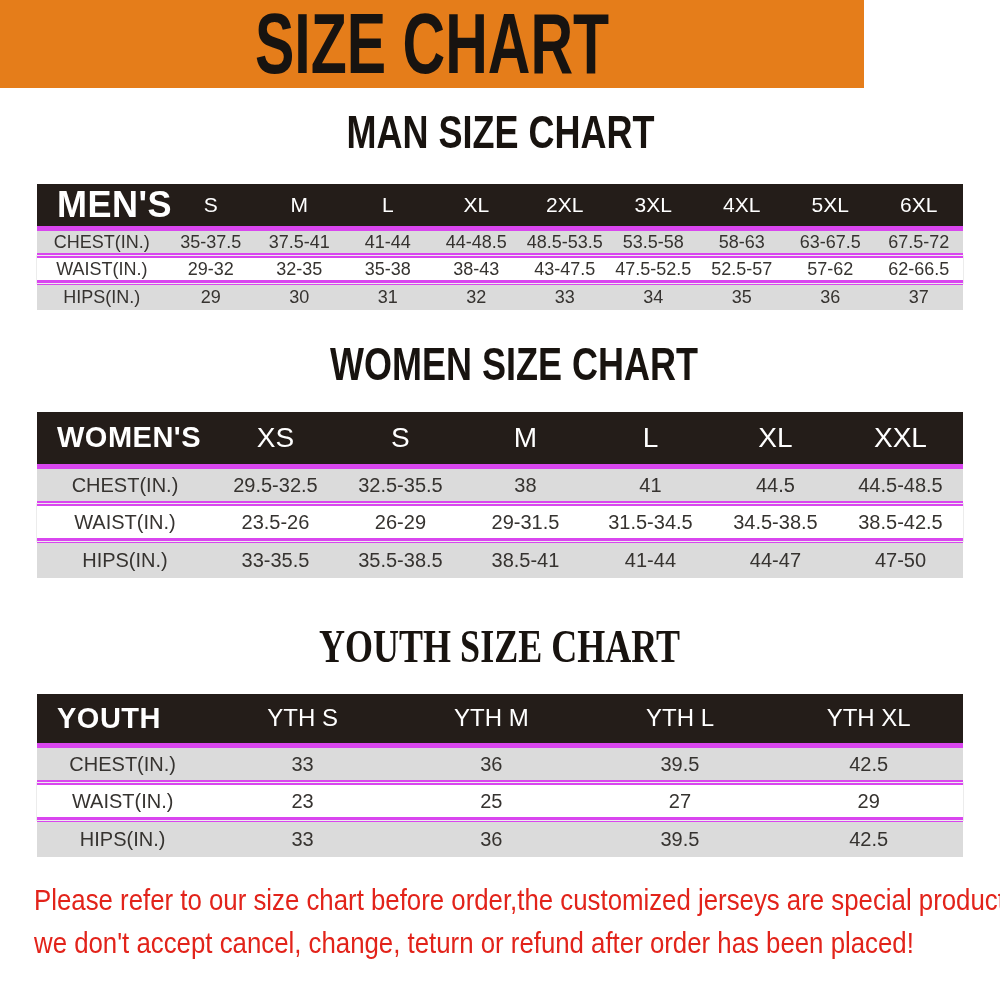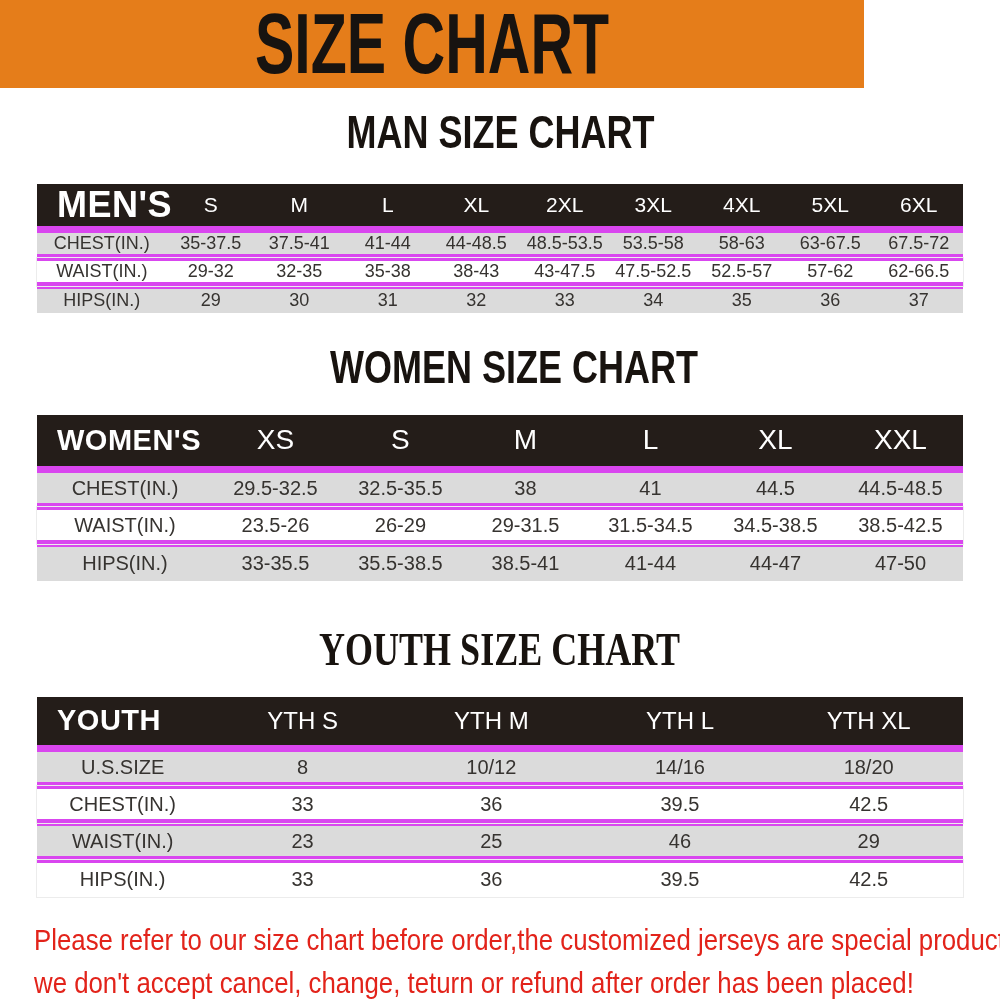--- a/index.html
+++ b/index.html
@@ -58,21 +58,21 @@
     font-weight: normal;
     text-align: center;
     padding: 0;
   }
   .tbl thead th:first-child {
     font-weight: bold;
     text-align: left;
     padding-left: 20px;
     letter-spacing: 0.5px;
   }
-  .tbl tbody tr { border-top: 7px solid #d946ef; }
+  .tbl tbody tr { border-top: 5px solid #d946ef; }
   .tbl tbody tr:nth-child(odd) { background: #DBDBDB; }
   .tbl tbody tr:nth-child(even) { background: #ffffff; outline: 1px solid #ececec; }
   .tbl tbody th, .tbl tbody td {
     font-weight: normal;
     text-align: center;
     color: #363330;
     padding: 0;
   }
 
   .tbl-men thead th { height: 40px; font-size: 21px; }
@@ -232,38 +232,31 @@
         <tr>
           <th>YOUTH</th>
           <th>YTH S</th>
           <th>YTH M</th>
           <th>YTH L</th>
           <th>YTH XL</th>
         </tr>
       </thead>
       <tbody>
         <tr>
-          <th>U.S.SIZE</th>
-          <td>8</td>
-          <td>10/12</td>
-          <td>14/16</td>
-          <td>18/20</td>
-        </tr>
-        <tr>
           <th>CHEST(IN.)</th>
           <td>33</td>
           <td>36</td>
           <td>39.5</td>
           <td>42.5</td>
         </tr>
         <tr>
           <th>WAIST(IN.)</th>
           <td>23</td>
           <td>25</td>
-          <td>46</td>
+          <td>27</td>
           <td>29</td>
         </tr>
         <tr>
           <th>HIPS(IN.)</th>
           <td>33</td>
           <td>36</td>
           <td>39.5</td>
           <td>42.5</td>
         </tr>
       </tbody>

